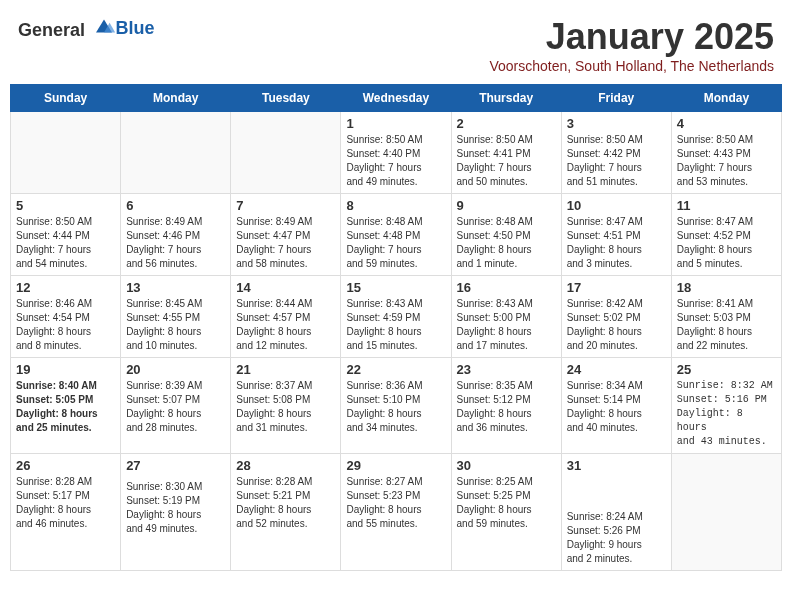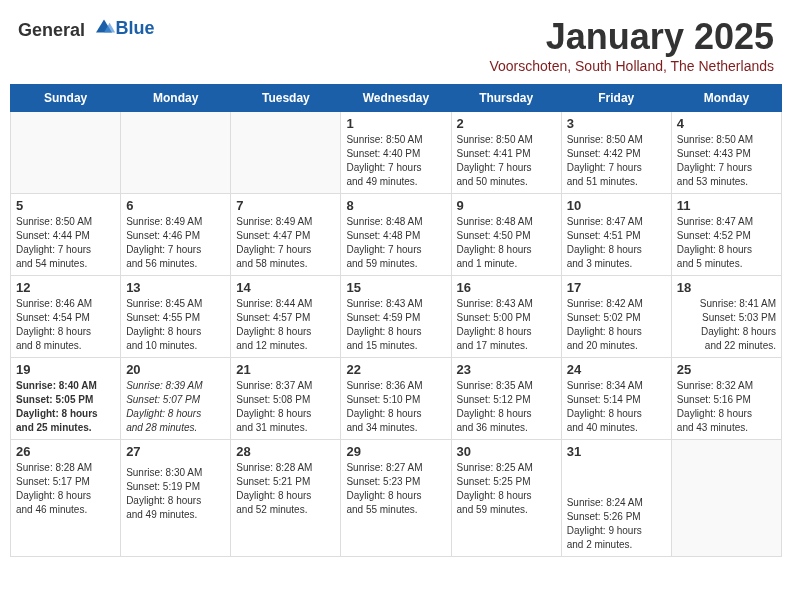--- a/index.html
+++ b/index.html
@@ -245,37 +245,37 @@
         </td>
         <td>
           <div class="day-number">17</div>
           <div class="day-info" style="white-space: pre-line;">Sunrise: 8:42 AM
 Sunset: 5:02 PM
 Daylight: 8 hours
 and 20 minutes.</div>
         </td>
         <td>
           <div class="day-number">18</div>
-          <div class="day-info" style="white-space: pre-line; text-align: right;">Sunrise: 8:41 AM
+          <div class="day-info" style="white-space: pre-line;">Sunrise: 8:41 AM
 Sunset: 5:03 PM
 Daylight: 8 hours
 and 22 minutes.</div>
         </td>
       </tr>
       <tr>
         <td>
           <div class="day-number">19</div>
           <div class="day-info" style="white-space: pre-line; font-weight: bold;">Sunrise: 8:40 AM
 Sunset: 5:05 PM
 Daylight: 8 hours
 and 25 minutes.</div>
         </td>
         <td>
           <div class="day-number">20</div>
-          <div class="day-info" style="white-space: pre-line; font-style: italic;">Sunrise: 8:39 AM
+          <div class="day-info" style="white-space: pre-line;">Sunrise: 8:39 AM
 Sunset: 5:07 PM
 Daylight: 8 hours
 and 28 minutes.</div>
         </td>
         <td>
           <div class="day-number">21</div>
           <div class="day-info" style="white-space: pre-line;">Sunrise: 8:37 AM
 Sunset: 5:08 PM
 Daylight: 8 hours
 and 31 minutes.</div>
@@ -296,21 +296,21 @@
         </td>
         <td>
           <div class="day-number">24</div>
           <div class="day-info" style="white-space: pre-line;">Sunrise: 8:34 AM
 Sunset: 5:14 PM
 Daylight: 8 hours
 and 40 minutes.</div>
         </td>
         <td>
           <div class="day-number">25</div>
-          <div class="day-info" style="white-space: pre-line;">Sunrise: 8:32 AM
+          <div class="day-info" style="white-space: pre-line; font-family: Liberation Mono, monospace;">Sunrise: 8:32 AM
 Sunset: 5:16 PM
 Daylight: 8 hours
 and 43 minutes.</div>
         </td>
       </tr>
       <tr>
         <td>
           <div class="day-number">26</div>
           <div class="day-info" style="white-space: pre-line;">Sunrise: 8:28 AM
 Sunset: 5:17 PM

